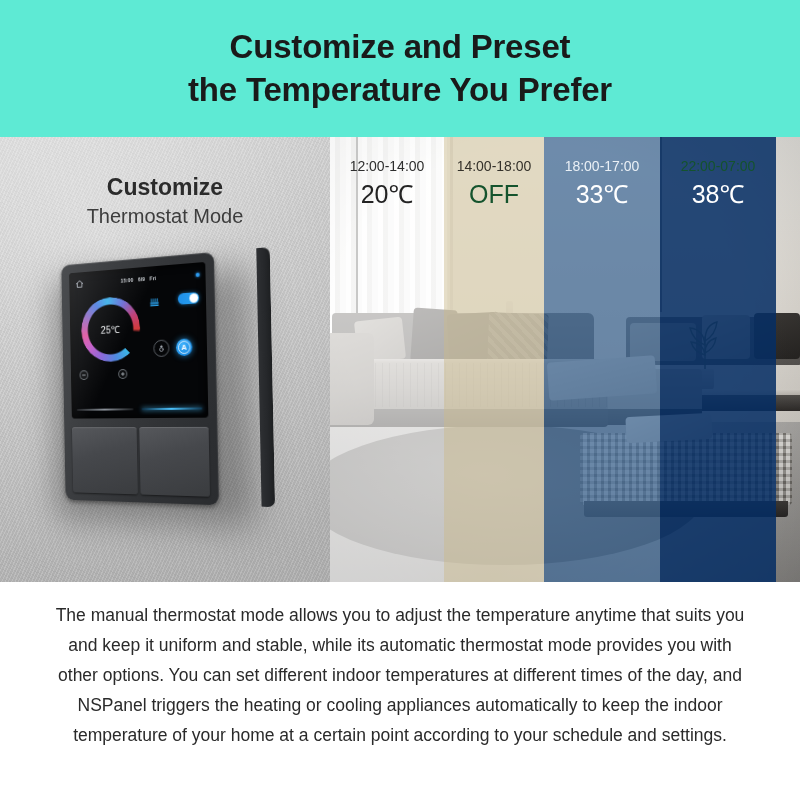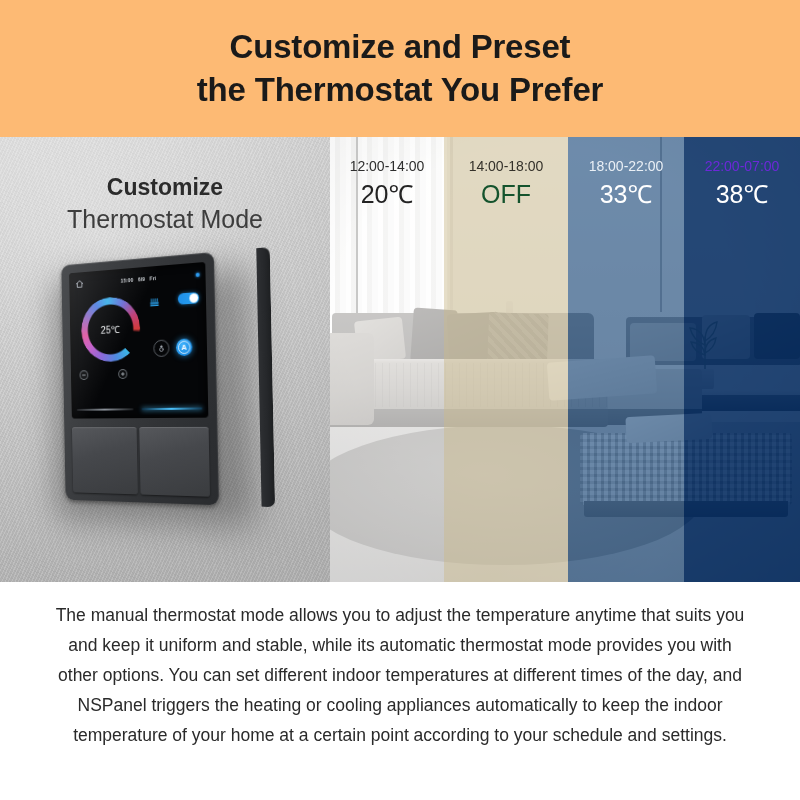--- a/index.html
+++ b/index.html
@@ -24,21 +24,21 @@
   
   .headline {
     position: absolute;
     top: 0; left: 0;
     width: 800px;
     height: 137px;
     display: flex;
     flex-direction: column;
     align-items: center;
     justify-content: center;
-    background: #fdba74;
+    background: #5eead4;
   }
   .headline-line {
     font-size: 33px;
     font-weight: bold;
     color: #1a1a1a;
     letter-spacing: -0.2px;
     line-height: 1.30;
     text-align: center;
     white-space: nowrap;
   }
@@ -80,21 +80,21 @@
     text-align: center;
     z-index: 4;
   }
   .left-title {
     font-size: 23px;
     font-weight: bold;
     color: #2b2b2b;
     line-height: 1.30;
   }
   .left-subtitle {
-    font-size: 25px;
+    font-size: 20px;
     font-weight: normal;
     color: #3d3d3d;
     line-height: 1.35;
   }
 
   
   .device-stage {
     position: absolute;
     left: 52px; top: 120px;
     width: 210px; height: 260px;
@@ -549,21 +549,21 @@
     color: #2a2a2a;
   }
 </style>
 </head>
 <body>
 
 <div class="page">
 
   <div class="headline">
     <div class="headline-line">Customize and Preset</div>
-    <div class="headline-line">the Thermostat You Prefer</div>
+    <div class="headline-line">the Temperature You Prefer</div>
   </div>
 
   <div class="band">
 
     <div class="left-panel">
       <div class="wall-grain"></div>
       <div class="wall-shade"></div>
 
       <div class="left-title-wrap">
         <div class="left-title">Customize</div>
@@ -697,38 +697,38 @@
       </div>
 
       <div class="tint-row">
         <div class="tint-col" style="width:114px;">
           <div class="tint-fill" style="background: rgba(255, 255, 255, 0.62);"></div>
           <div class="labels">
             <div class="slot-time" style="color: rgb(46, 46, 46);">12:00-14:00</div>
             <div class="slot-temp" style="color: rgb(35, 35, 35);">20℃</div>
           </div>
         </div>
-        <div class="tint-col" style="width:124px;">
+        <div class="tint-col" style="width:100px;">
           <div class="tint-fill" style="background: rgba(224, 214, 186, 0.8);"></div>
           <div class="labels">
             <div class="slot-time" style="color: rgb(52, 49, 42);">14:00-18:00</div>
             <div class="slot-temp" style="color: #14532d;">OFF</div>
           </div>
         </div>
         <div class="tint-col" style="width:116px;">
           <div class="tint-fill" style="background: rgba(62, 104, 150, 0.72);"></div>
           <div class="labels">
-            <div class="slot-time" style="color: rgb(234, 240, 246);">18:00-22:00</div>
+            <div class="slot-time" style="color: rgb(234, 240, 246);">18:00-17:00</div>
             <div class="slot-temp" style="color: rgb(255, 255, 255);">33℃</div>
           </div>
         </div>
         <div class="tint-col" style="width:116px;">
           <div class="tint-fill" style="background: rgba(5, 45, 100, 0.86);"></div>
           <div class="labels">
-            <div class="slot-time" style="color: #6d28d9;">22:00-07:00</div>
+            <div class="slot-time" style="color: #14532d;">22:00-07:00</div>
             <div class="slot-temp" style="color: rgb(255, 255, 255);">38℃</div>
           </div>
         </div>
       </div>
 
     </div>
   </div>
 
   <div class="footer">
     <div class="footer-text">The manual thermostat mode allows you to adjust the temperature anytime that suits you and keep it uniform and stable, while its automatic thermostat mode provides you with other options. You can set different indoor temperatures at different times of the day, and NSPanel triggers the heating or cooling appliances automatically to keep the indoor temperature of your home at a certain point according to your schedule and settings.</div>

